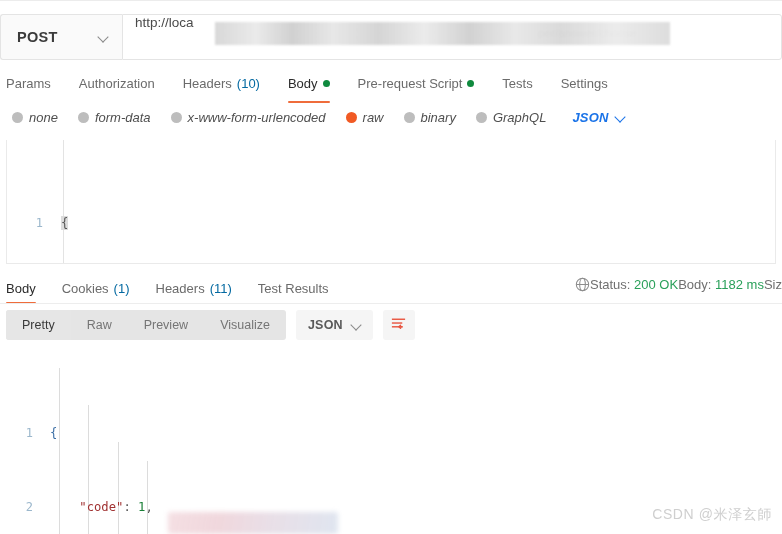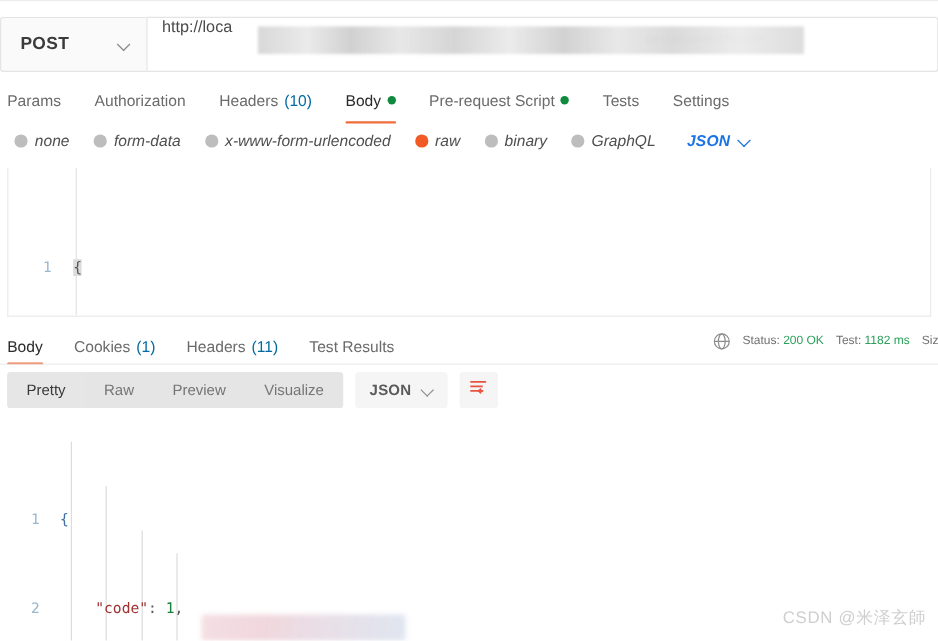--- a/index.html
+++ b/index.html
@@ -119,22 +119,22 @@
     position: relative; height: 32px; display: flex; align-items: center; gap: 5px;
     padding: 0 13px; font-size: 13px; color: #6b6b6b; cursor: pointer; white-space: nowrap;
   }
   .resp-tab:first-child { padding-left: 6px; }
   .resp-tab.active { color: #2b2b2b; }
   .resp-tab.active::after {
     content: ""; position: absolute; left: 6px; right: 13px; bottom: 0;
     height: 2.5px; background: #ef6c3b; border-radius: 2px;
   }
   .status-group {
-    position: absolute; right: 0; top: 277px; display: flex; align-items: center; gap: 10px;
-    font-size: 10px; color: #707070; white-space: nowrap;
+    position: absolute; right: 0; top: 277px; display: flex; align-items: center; gap: 0;
+    font-size: 13px; color: #707070; white-space: nowrap;
   }
   .globe { width: 15px; height: 15px; flex: none; }
   .val-green { color: #2aa05a; }
   .sep-line { position: absolute; left: 0; top: 303px; width: 782px; height: 1px; background: #ededed; }
 
   
   .resp-toolbar {
     position: absolute; left: 6px; top: 310px; height: 30px;
     display: flex; align-items: center; gap: 10px;
   }
@@ -304,21 +304,21 @@
         <circle cx="8" cy="8" r="6.6" fill="none" stroke="#8c8c8c" stroke-width="1.1"></circle>
         <ellipse cx="8" cy="8" rx="3" ry="6.6" fill="none" stroke="#8c8c8c" stroke-width="1.1"></ellipse>
         <line x1="1.4" y1="8" x2="14.6" y2="8" stroke="#8c8c8c" stroke-width="1.1"></line>
       </svg>
     </span>
     <span>
       <span>Status:</span>
       <span class="val-green">200 OK</span>
     </span>
     <span>
-      <span>Test:</span>
+      <span>Body:</span>
       <span class="val-green">1182 ms</span>
     </span>
     <span>Siz</span>
   </div>
 
   <div class="sep-line"></div>
 
   <div class="resp-toolbar">
     <div class="seg">
       <div class="seg-item active">

